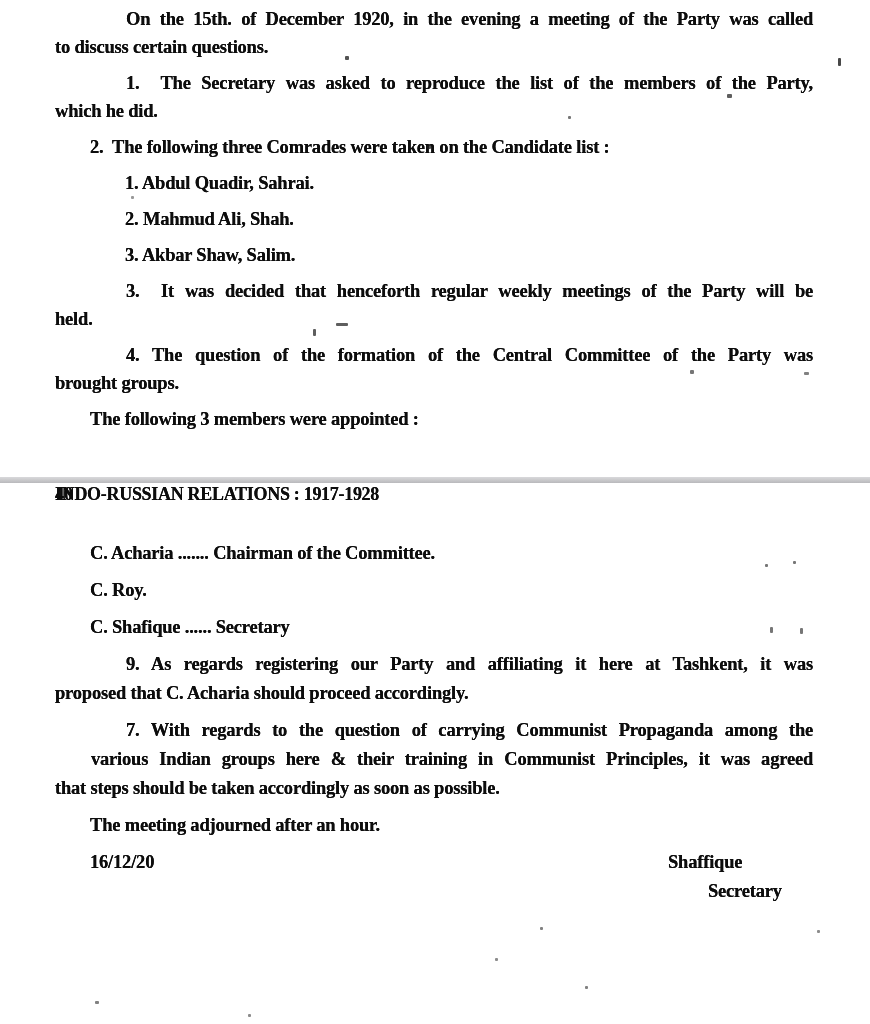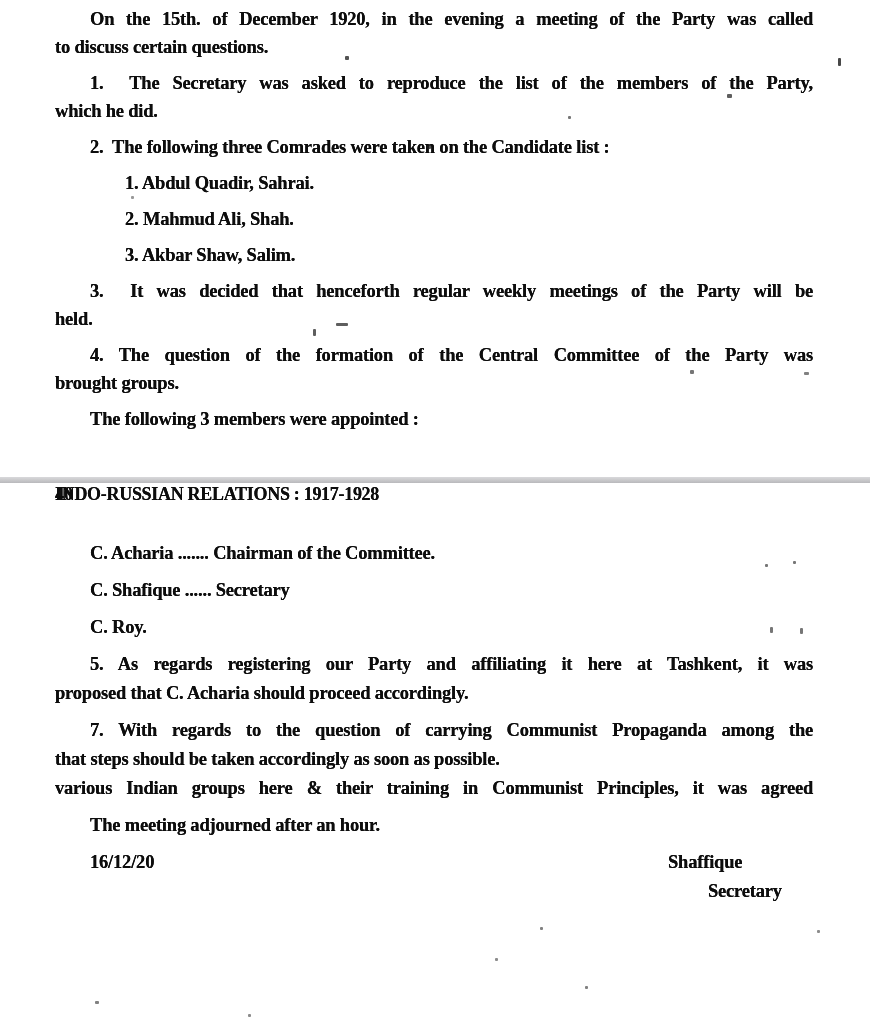--- a/index.html
+++ b/index.html
@@ -17,21 +17,21 @@
   .page-top .line{line-height:28px;}
   .page-bottom{top:483px;}
   .page-bottom .line{line-height:29px;}
 
   .line{
     font-size:18.5px;
     letter-spacing:-0.2px;
     text-shadow:0 0 .5px currentColor;
     white-space:nowrap;
   }
-  .j{white-space:normal;text-align:justify;text-align-last:justify;}
+  .j{white-space:normal;text-align:justify;text-align-last:justify;margin-left:36px;}
   .ind1{padding-left:35px;}
   .ind2{padding-left:70px;}
   .para{margin-top:8px;}
   .page-top > .para:first-child{margin-top:0;}
 
   .running-header{
     position:relative;
     height:22px;
     line-height:22px;
     margin-bottom:34px;
@@ -107,33 +107,33 @@
     <header class="running-header">
       <span class="pagenum">40</span>
       <span class="rtitle">INDO-RUSSIAN RELATIONS : 1917-1928</span>
     </header>
 
     <div>
         <div class="para">
           <div class="line ind1">C. Acharia ....... Chairman of the Committee.</div>
         </div>
         <div class="para">
+          <div class="line ind1">C. Roy.</div>
+        </div>
+        <div class="para">
           <div class="line ind1">C. Shafique ...... Secretary</div>
         </div>
         <div class="para">
-          <div class="line ind1">C. Roy.</div>
-        </div>
-        <div class="para">
-          <div class="line ind1 j">5. As regards registering our Party and affiliating it here at Tashkent, it was</div>
+          <div class="line ind1 j">9. As regards registering our Party and affiliating it here at Tashkent, it was</div>
           <div class="line">proposed that C. Acharia should proceed accordingly.</div>
         </div>
         <div class="para">
           <div class="line ind1 j">7. With regards to the question of carrying Communist Propaganda among the</div>
+          <div class="line j">various Indian groups here &amp; their training in Communist Principles, it was agreed</div>
           <div class="line">that steps should be taken accordingly as soon as possible.</div>
-          <div class="line j">various Indian groups here &amp; their training in Communist Principles, it was agreed</div>
         </div>
         <div class="para">
           <div class="line ind1">The meeting adjourned after an hour.</div>
         </div>
       </div>
 
     <div class="line ind1 sigrow para">
       <span>16/12/20</span>
       <span class="sig">
         <span class="sig-name">Shaffique</span>

